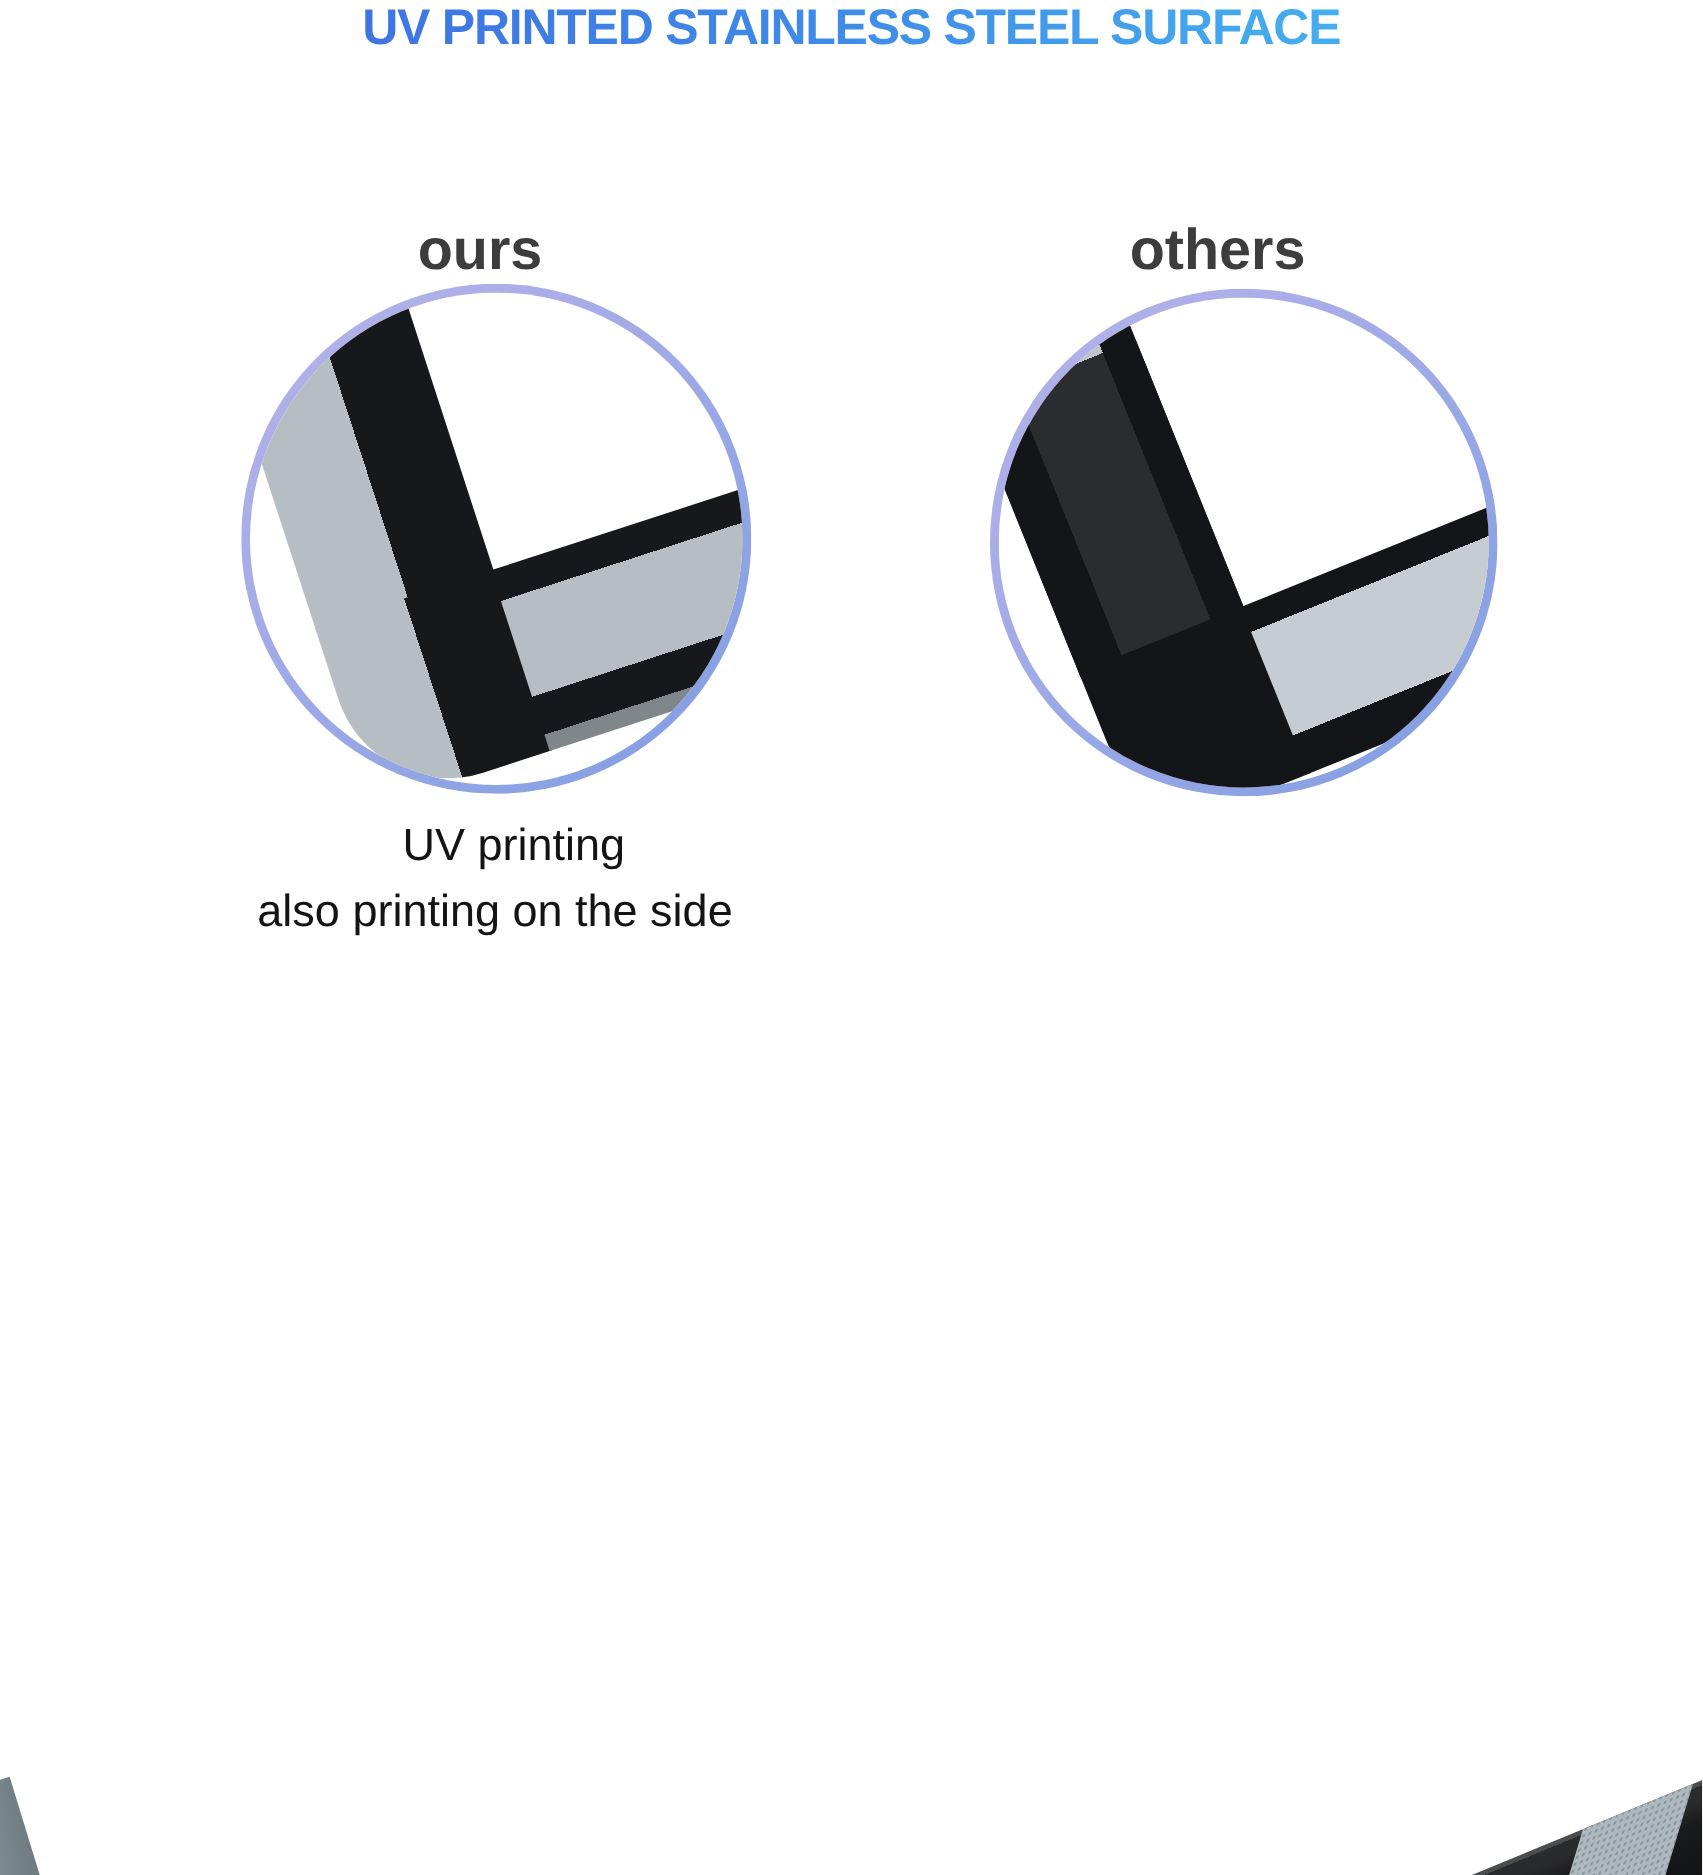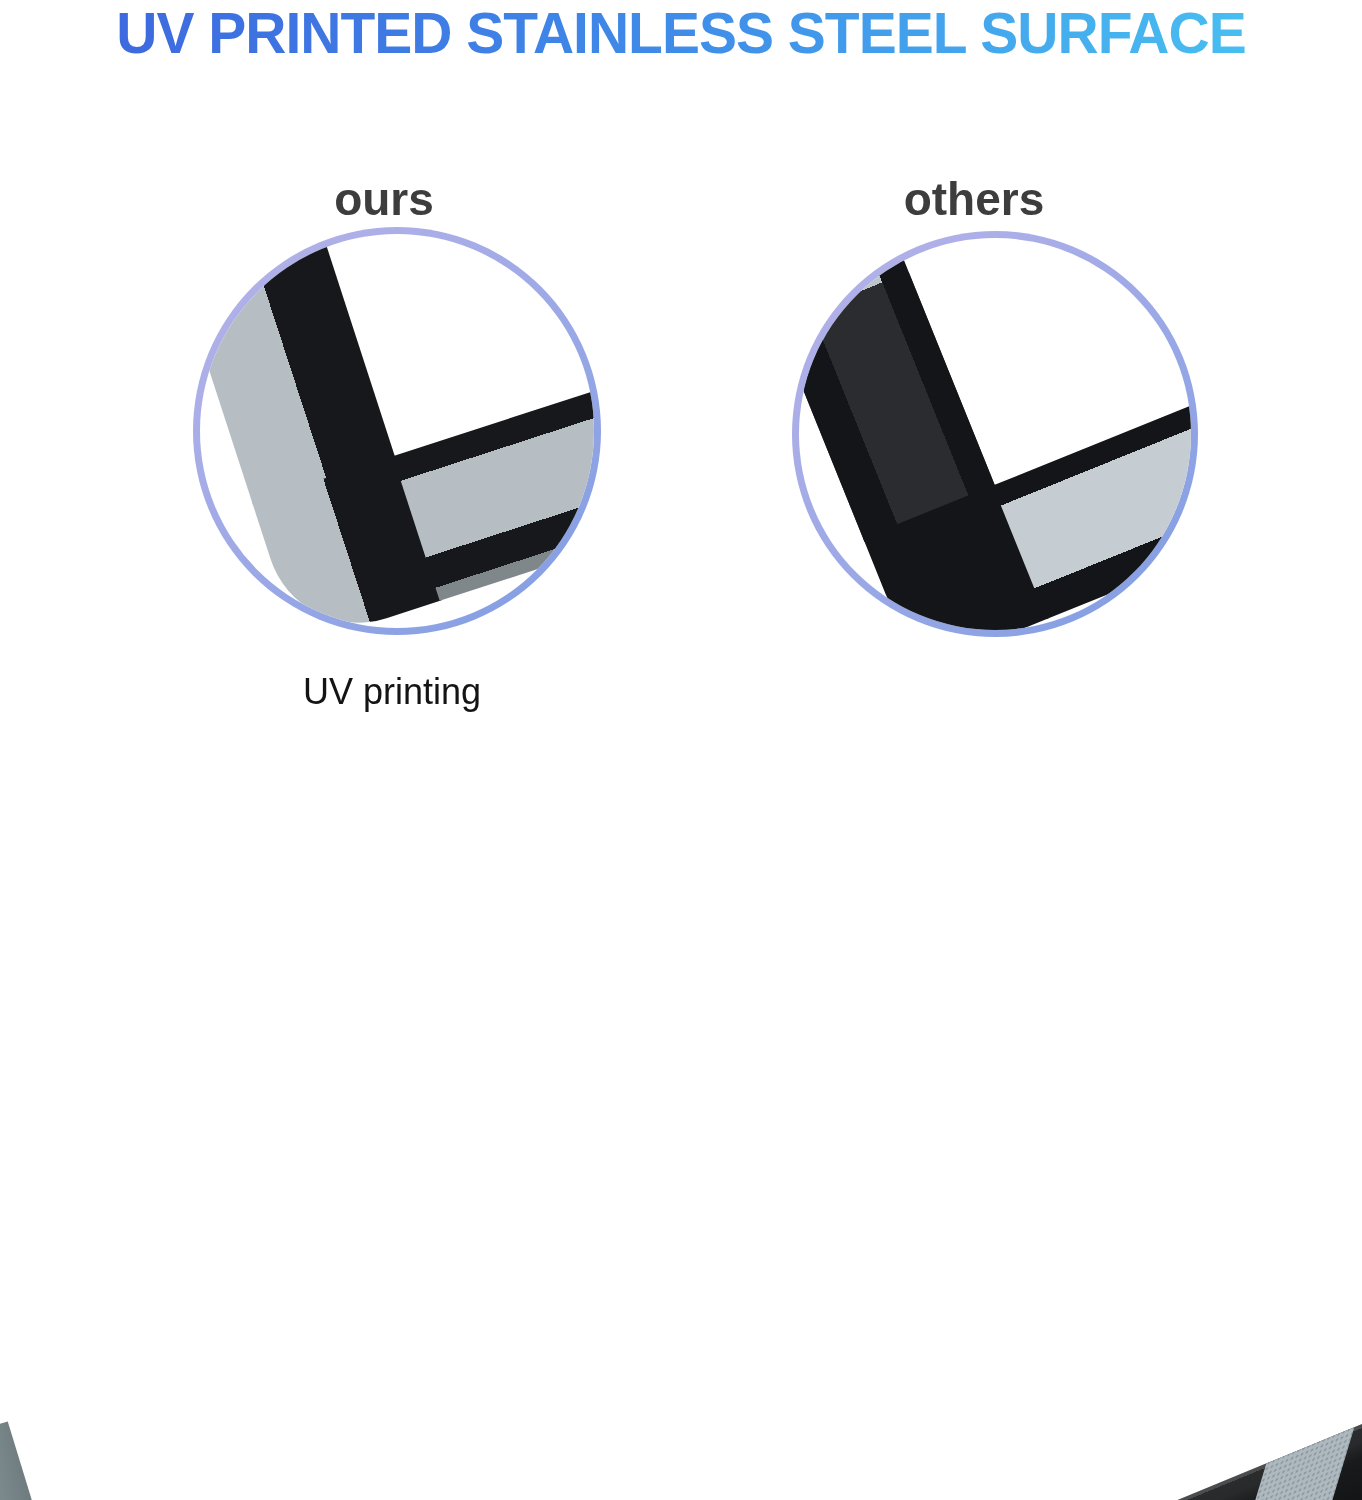--- a/index.html
+++ b/index.html
@@ -1,21 +1,21 @@
 <!DOCTYPE html>
 <html><head>
 <meta charset="utf-8">
 <style>
   html,body{margin:0;padding:0;background:#ffffff;}
   #canvas{position:relative;width:1362px;height:1500px;background:#fff;overflow:hidden;
           font-family:"Liberation Sans", sans-serif;}
 
   
   #title{position:absolute;top:0;left:0;width:100%;text-align:center;
-         font-size:57px;font-weight:bold;letter-spacing:-1px;
+         font-size:40px;font-weight:bold;letter-spacing:-1px;
          background:linear-gradient(90deg,#3d63dd 0%,#3f8ae8 48%,#49c8f2 100%);
          -webkit-background-clip:text;background-clip:text;color:transparent;
          white-space:nowrap;}
 
   
   .vs-head{position:absolute;width:220px;text-align:center;font-size:46px;font-weight:bold;color:#3d3d3d;}
   #ours-head{left:274px;top:172px;}
   #others-head{left:864px;top:172px;}
 
   
@@ -44,21 +44,21 @@
   #others-group{left:64px;top:300px;transform:rotate(-22deg);}
   #others-varm{left:0;top:-330px;width:142px;height:334px;
      background:linear-gradient(90deg,#141519 0 26%,rgba(0,0,0,0) 26% 80%,#141519 80% 100%),
                 linear-gradient(180deg,#bec5ca 0 30%,#2a2c2f 30% 100%);}
   #others-corner{left:0;top:0;width:142px;height:144px;border-bottom-left-radius:84px;background:#141519;}
   #others-harm{left:140px;top:0;width:300px;height:144px;
      background:linear-gradient(180deg,#141519 0 15%,#c6cdd2 15% 77%,#141519 77% 100%);}
 
   
   .caption{position:absolute;text-align:center;font-size:36px;color:#141414;}
-  #cap-ours-1{left:192px;top:655px;width:400px;margin-top:16px;}
+  #cap-ours-1{left:211px;top:655px;width:400px;}
   #cap-ours-2{left:146px;top:708px;width:500px;}
   #cap-others{left:793px;top:682px;width:400px;}
 
   
   #photo{position:absolute;left:0;top:740px;width:1362px;height:760px;overflow:hidden;}
 
   
   #steel{position:absolute;left:588px;top:1006px;width:0;height:0;
          transform:rotate(-17deg);transform-origin:0 0;z-index:2;}
   #steel > div{position:absolute;}
@@ -98,20 +98,21 @@
 
   <div id="circle-others" class="circle">
     <div id="others-group" class="frame-group">
       <div id="others-varm"></div>
       <div id="others-corner"></div>
       <div id="others-harm" class="stip"></div>
     </div>
   </div>
 
   <div id="cap-ours-1" class="caption">UV printing</div>
+  <div id="cap-ours-2" class="caption">also printing on the side</div>
 
   <div id="photo">
 
     <div id="steel">
       <div id="steel-varm" class="brushed"></div>
 
     </div>
 
     <div id="stars">
 

